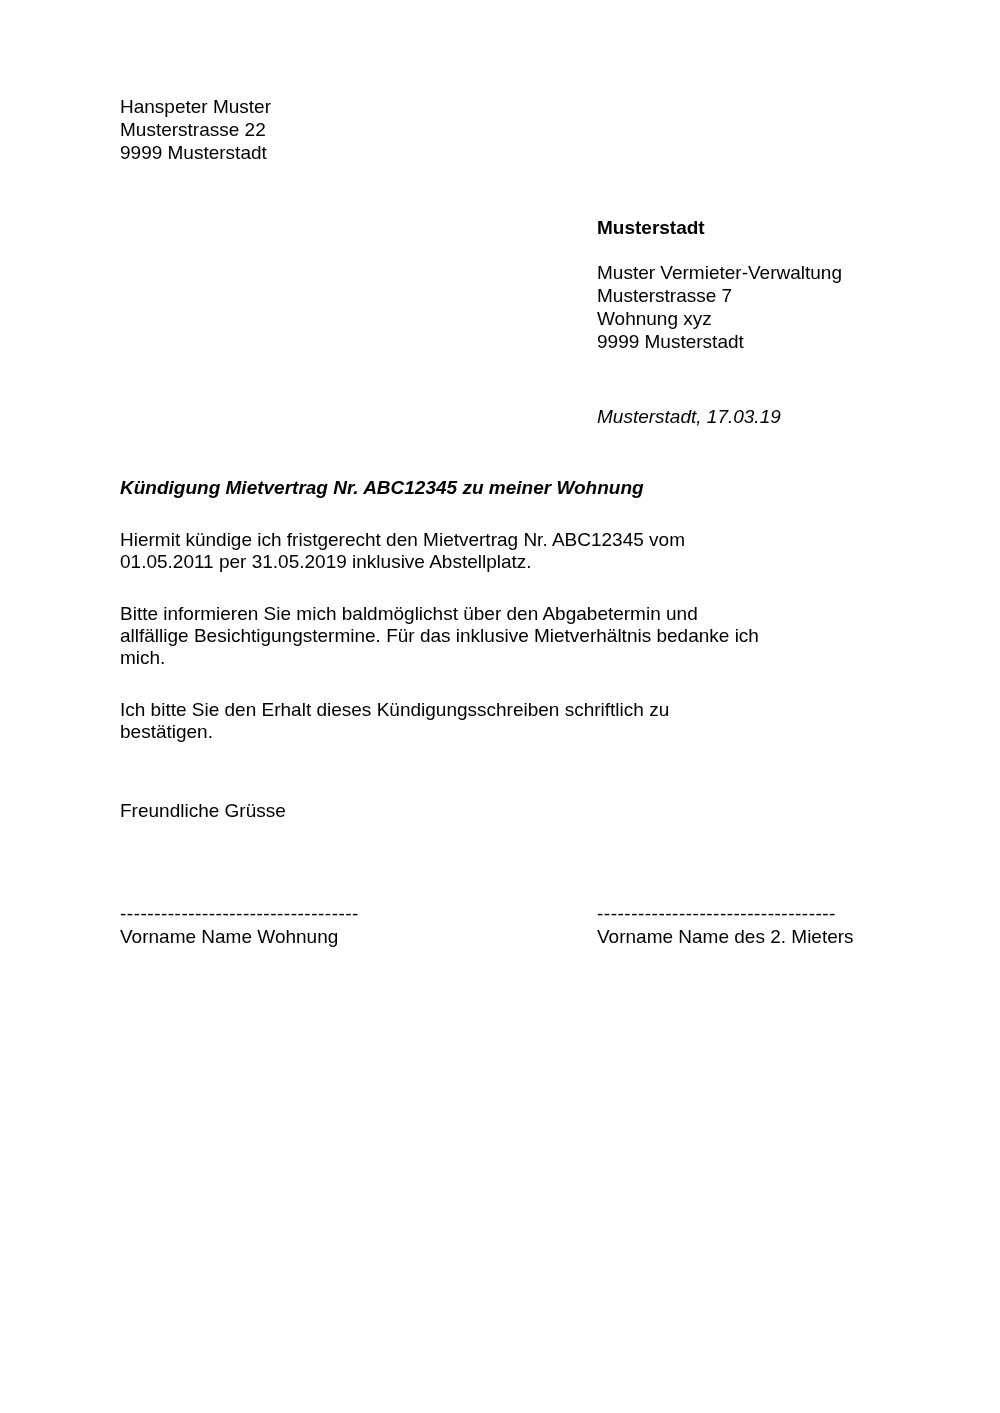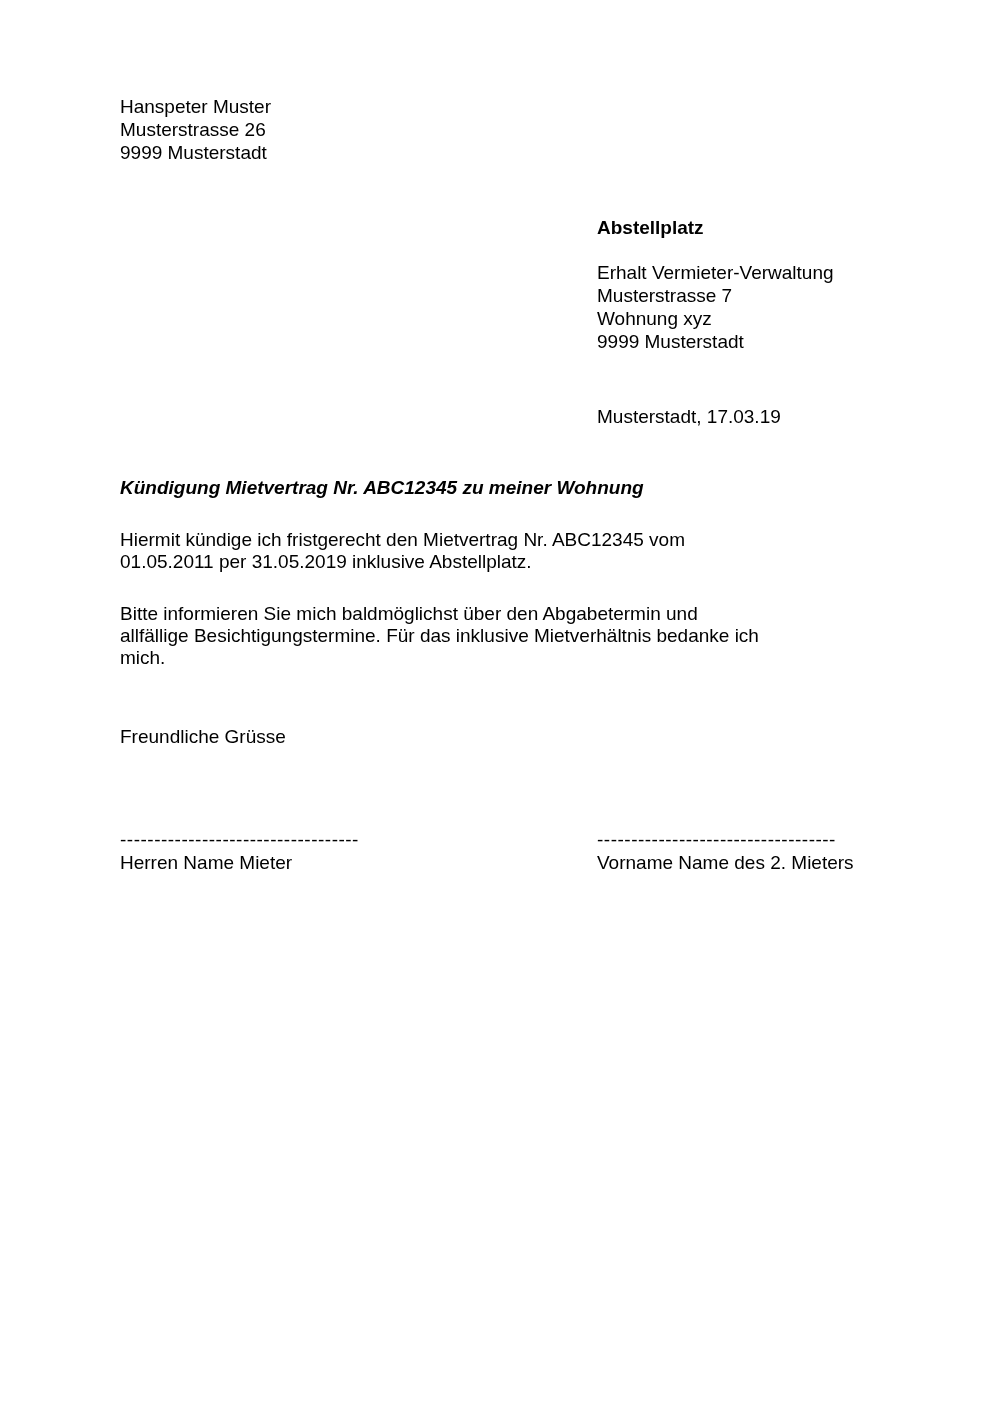--- a/index.html
+++ b/index.html
@@ -29,20 +29,21 @@
     margin-top: 52px;
   }
   .delivery-method {
     font-weight: bold;
     margin-bottom: 22px;
   }
   .date-line {
     margin-left: 477px;
     margin-top: 52px;
     white-space: nowrap;
+    font-style: italic;
   }
   .subject-line {
     font-weight: bold;
     margin-top: 48px;
     white-space: nowrap;
     font-style: italic;
   }
   .salutation {
     margin-top: 32px;
   }
@@ -71,48 +72,49 @@
     white-space: nowrap;
   }
 </style>
 </head>
 <body>
 
 <div class="page">
 
   <div class="sender-block">
     <div class="address-line">Hanspeter Muster</div>
-    <div class="address-line">Musterstrasse 26</div>
+    <div class="address-line">Musterstrasse 22</div>
     <div class="address-line">9999 Musterstadt</div>
   </div>
 
   <div class="recipient-block">
-    <div class="address-line delivery-method">Abstellplatz</div>
-    <div class="address-line">Erhalt Vermieter-Verwaltung</div>
+    <div class="address-line delivery-method">Musterstadt</div>
+    <div class="address-line">Muster Vermieter-Verwaltung</div>
     <div class="address-line">Musterstrasse 7</div>
     <div class="address-line">Wohnung xyz</div>
     <div class="address-line">9999 Musterstadt</div>
   </div>
 
   <div class="date-line">Musterstadt, 17.03.19</div>
 
   <div class="subject-line">Kündigung Mietvertrag Nr. ABC12345 zu meiner Wohnung</div>
 
 
   <div class="body-paragraph">Hiermit kündige ich fristgerecht den Mietvertrag Nr. ABC12345 vom 01.05.2011 per 31.05.2019 inklusive Abstellplatz.</div>
 
   <div class="body-paragraph">Bitte informieren Sie mich baldmöglichst über den Abgabetermin und allfällige Besichtigungstermine. Für das inklusive Mietverhältnis bedanke ich mich.</div>
 
+  <div class="body-paragraph">Ich bitte Sie den Erhalt dieses Kündigungsschreiben schriftlich zu bestätigen.</div>
 
   <div class="closing">Freundliche Grüsse</div>
 
   <div class="signature-row">
     <div class="signature-col">
       <div class="signature-dashes">-----------------------------------</div>
-      <div class="signature-label">Herren Name Mieter</div>
+      <div class="signature-label">Vorname Name Wohnung</div>
     </div>
     <div class="signature-col">
       <div class="signature-dashes">-----------------------------------</div>
       <div class="signature-label">Vorname Name des 2. Mieters</div>
     </div>
   </div>
 
 </div>
 
 </body></html>

